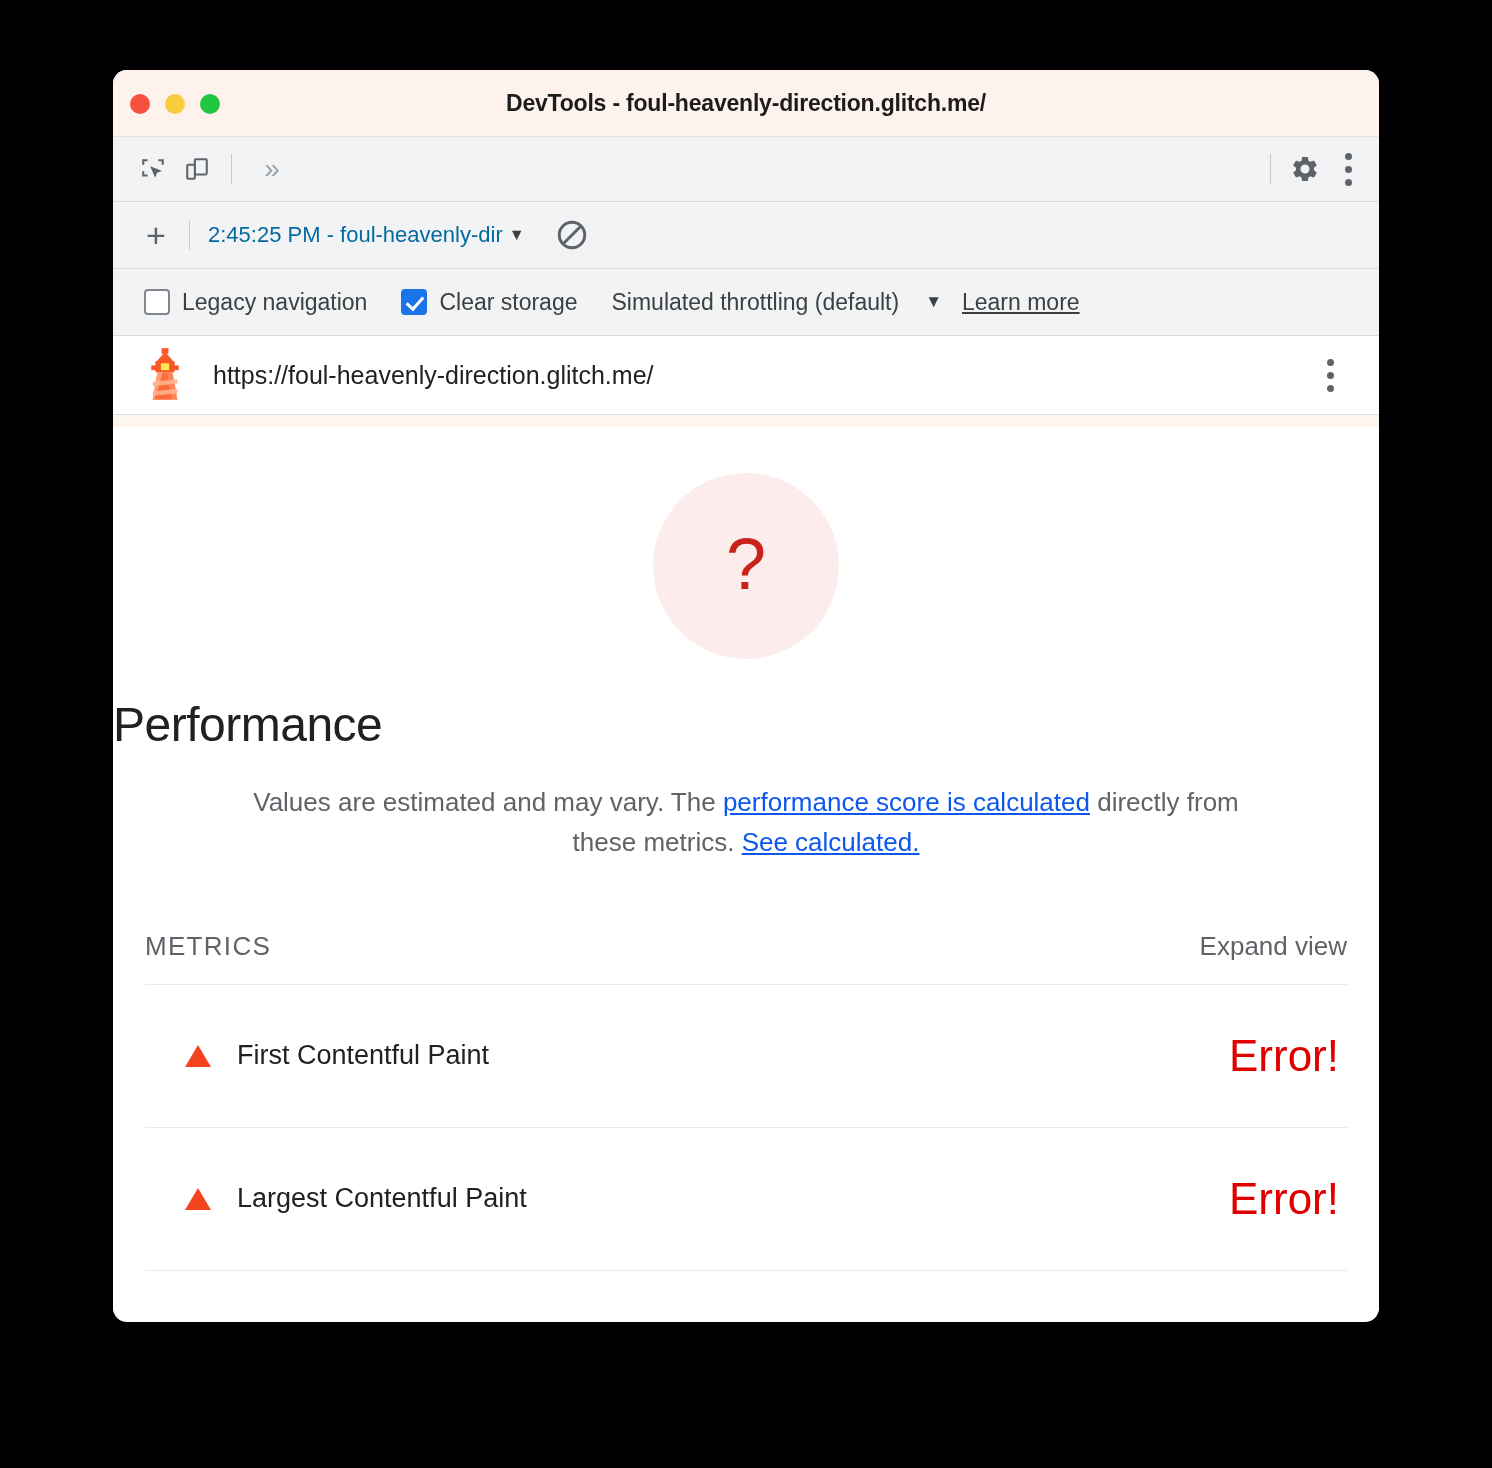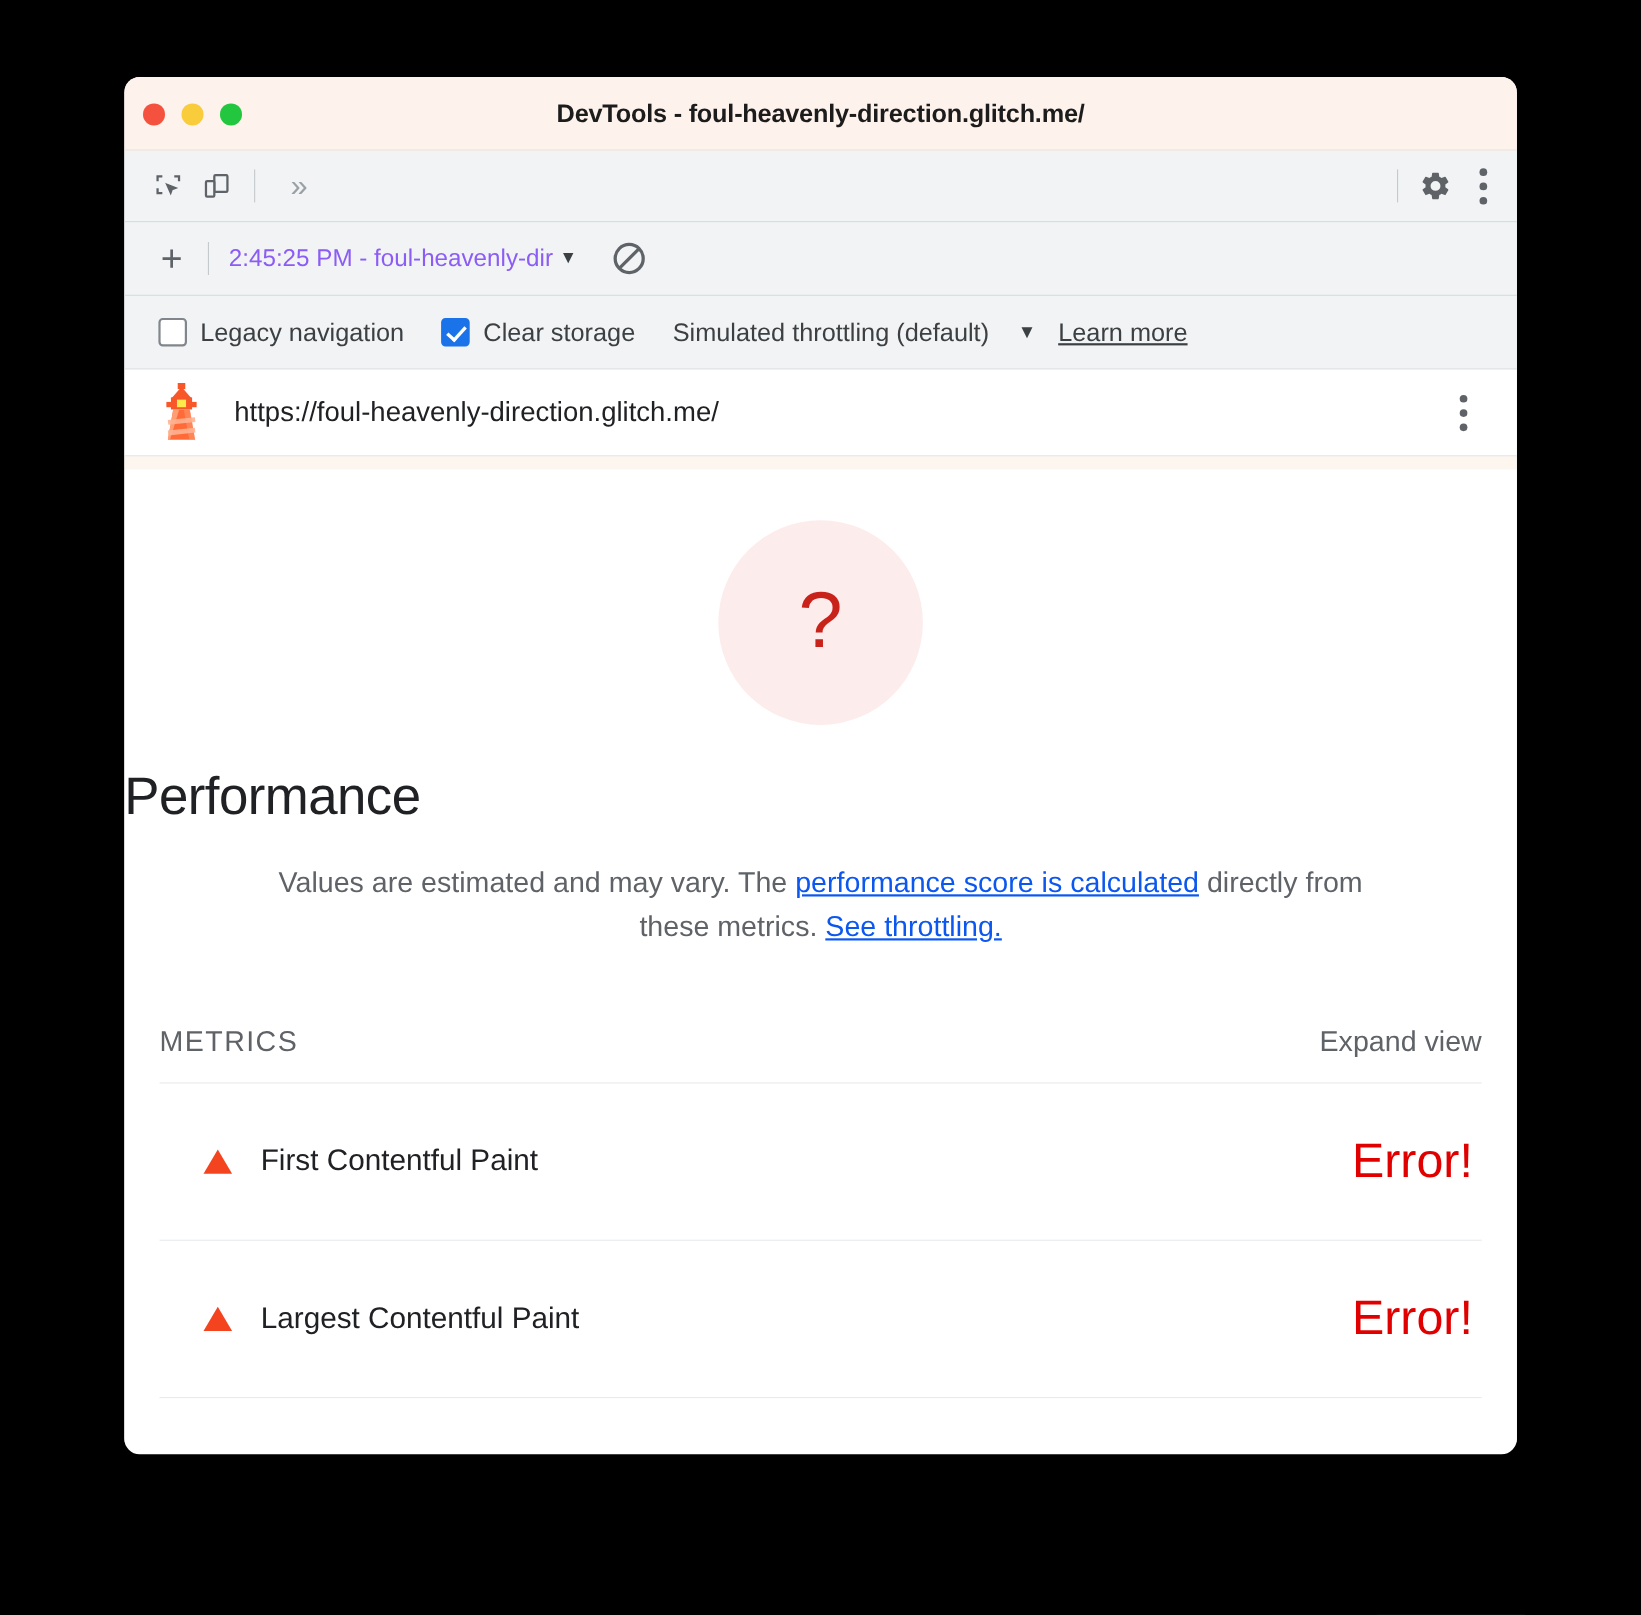--- a/index.html
+++ b/index.html
@@ -124,21 +124,21 @@
     display: flex; align-items: center; justify-content: center;
     color: #5f6368; font-size: 34px; font-weight: 300;
     line-height: 1;
   }
   .report-select {
     display: flex; align-items: center;
     margin-left: 6px;
     max-width: 430px;
   }
   .report-label {
-    font-size: 22px; color: #8b5cf6;
+    font-size: 22px; color: #0369a1;
     max-width: 392px;
     overflow: hidden;
     white-space: nowrap;
     text-overflow: clip;
   }
   .caret {
     margin-left: 6px; font-size: 16px; color: #3c4043;
   }
   .noentry { margin-left: 30px; display:flex; align-items:center; }
 
@@ -390,21 +390,21 @@
     <div class="report">
       <div class="gauge-wrap">
         <div class="gauge">
           <span class="gauge-q">?</span>
         </div>
       </div>
 
       <h1 class="cat-title">Performance</h1>
 
       <div class="cat-desc">
-        <span>Values are estimated and may vary. The </span><a href="#">performance score is calculated</a><span> directly from these metrics. </span><a href="#">See throttling.</a>
+        <span>Values are estimated and may vary. The </span><a href="#">performance score is calculated</a><span> directly from these metrics. </span><a href="#">See calculated.</a>
       </div>
 
       <div class="metrics-head">
         <div class="metrics-title">METRICS</div>
         <div class="expand-view">Expand view</div>
       </div>
 
       <div class="mrow">
         <span class="tri"></span>
         <span class="mlabel">First Contentful Paint</span>

